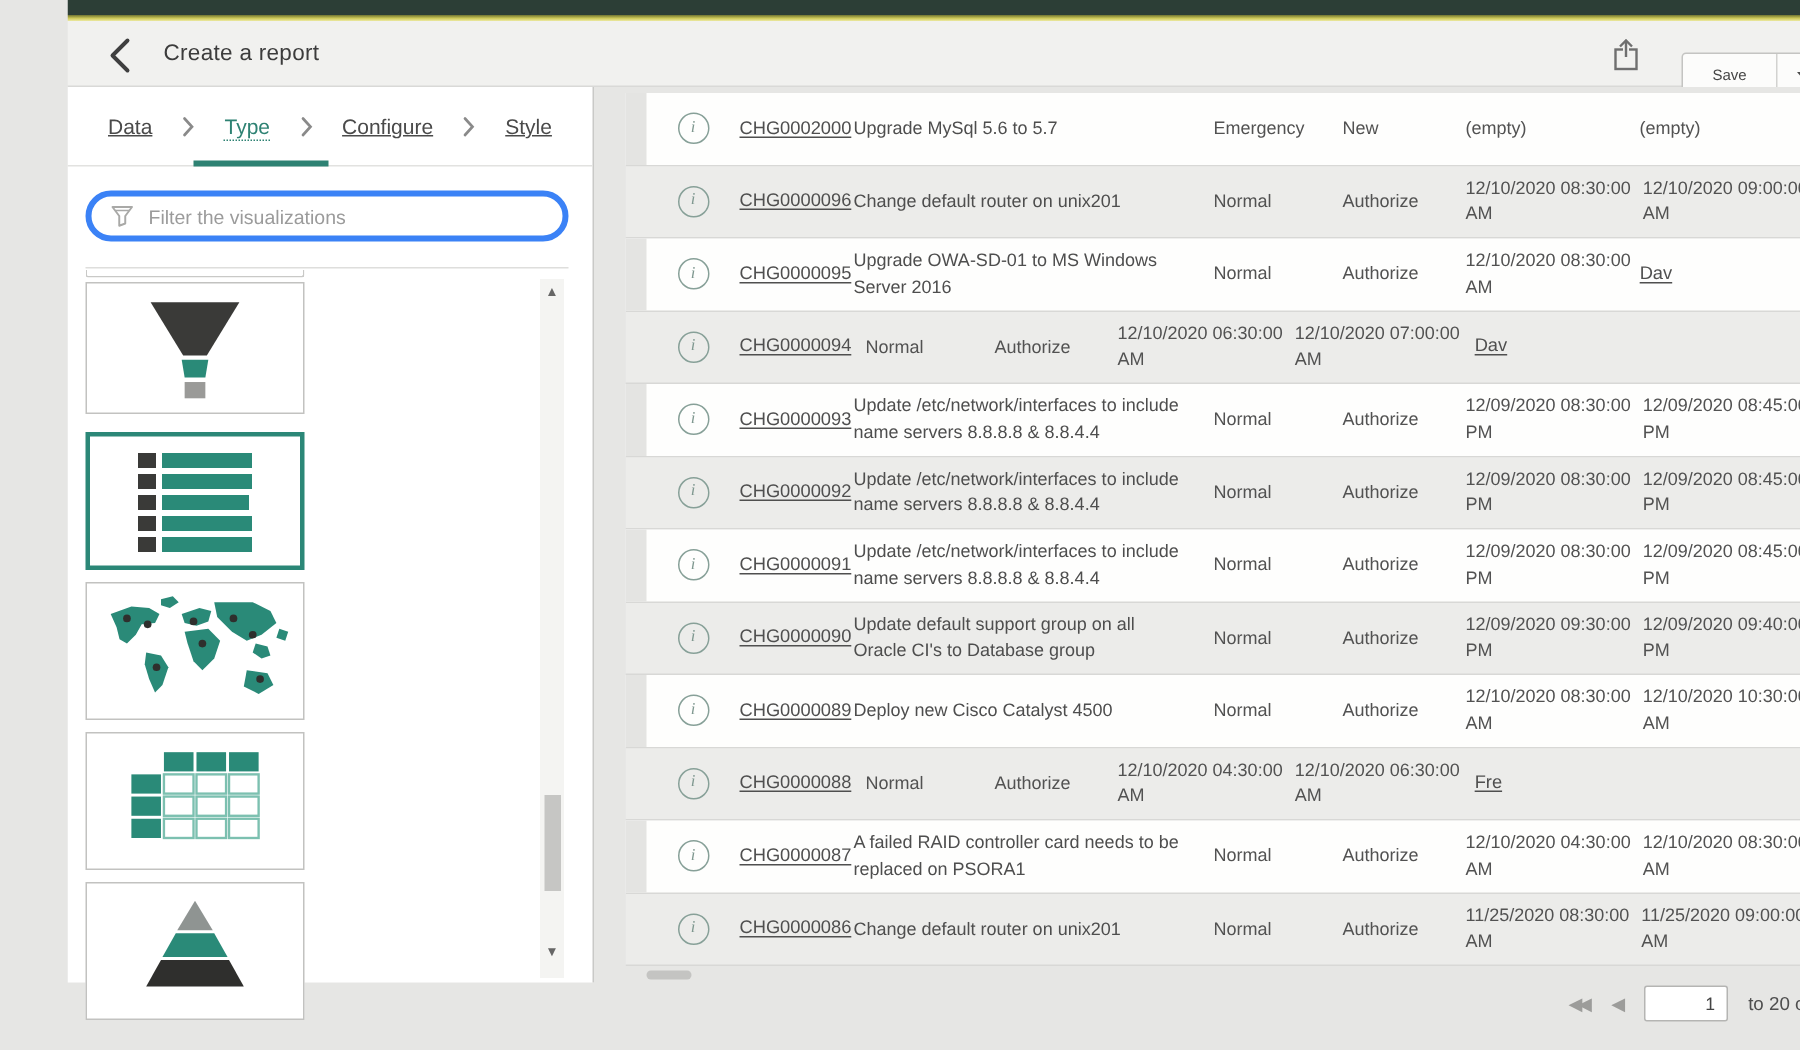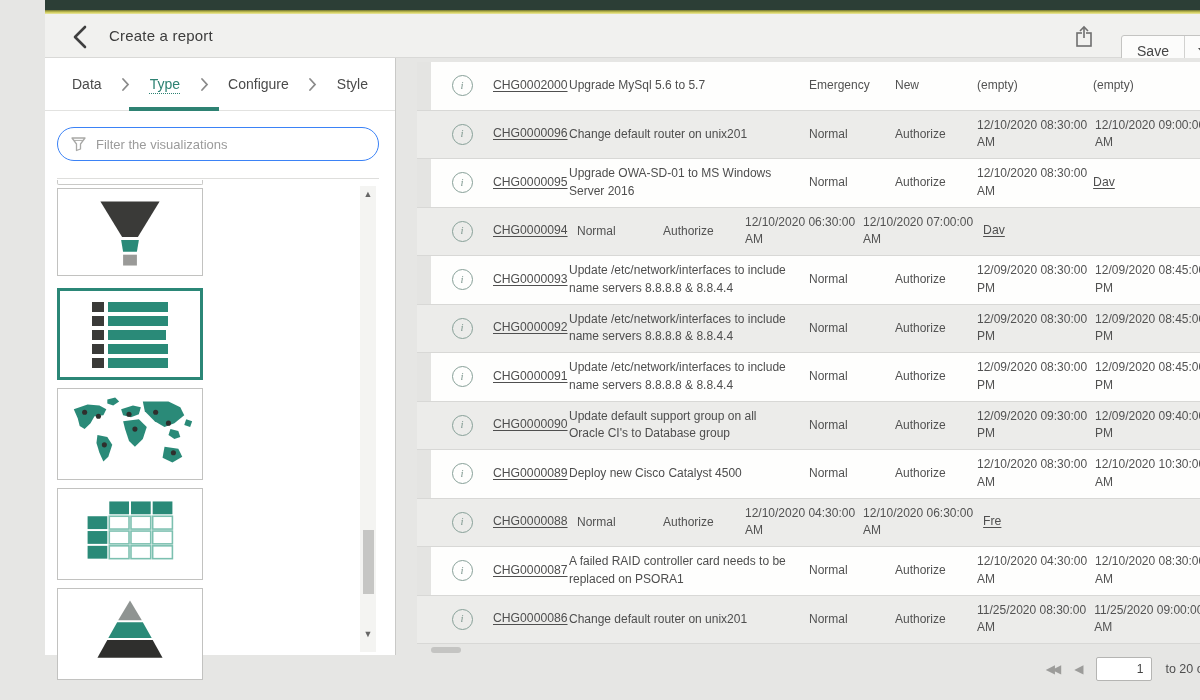--- a/index.html
+++ b/index.html
@@ -14,38 +14,38 @@
   .header { position:absolute; left:0; top:14px; width:1200px; height:44px; background:#f1f1ef;
     border-bottom:1px solid #d9d9d7; }
   .back-btn { position:absolute; left:24px; top:9px; width:24px; height:28px; cursor:pointer; }
   .page-title { position:absolute; left:64px; top:13px; font-size:15px; font-weight:400; color:#3c3c3c; letter-spacing:.2px; }
   .yellow-dot { position:absolute; left:318px; top:50px; width:14px; height:8px; border-radius:50%;
     background:#e9e342; opacity:.9; filter:blur(.6px); }
   .share-btn { position:absolute; left:1028px; top:10px; width:22px; height:26px; cursor:pointer; }
   .save-group { position:absolute; left:1076px; top:21px; height:31px; display:flex; border:1px solid #c4c4c2;
     border-radius:3px; background:#fcfcfb; overflow:hidden; }
   .save-btn { width:62px; height:100%; border:none; background:transparent; font-family:inherit;
-    font-size:14px; color:#454545; cursor:pointer; }
+    font-size:10px; color:#454545; cursor:pointer; }
   .save-caret-btn { width:37px; height:100%; border:none; border-left:1px solid #d2d2d0; background:transparent;
     cursor:pointer; display:flex; align-items:center; justify-content:center; }
   .caret-down { width:0; height:0; border-left:5px solid transparent; border-right:5px solid transparent;
     border-top:6px solid #4c4c4c; }
   .teal-sliver { position:absolute; right:0; top:21px; width:13px; height:32px; background:#2e8273;
     border-radius:3px 0 0 3px; }
 
   
   .panel { position:absolute; left:0; top:58px; width:351px; height:597px; background:#ffffff;
     border-right:1px solid #c9c9c7; z-index:4; }
   .breadcrumb { position:relative; height:53px; border-bottom:1px solid #e2e2e0; display:flex;
     align-items:center; padding:0 27px; justify-content:space-between; }
-  .crumb { font-size:14px; color:#4a4a4a; cursor:pointer; }
+  .crumb { font-size:14px; color:#4a4a4a; cursor:pointer;text-decoration:underline; }
   .crumb.active { color:#2e8273; text-decoration:underline dotted 1px; text-underline-offset:4px; }
   .crumb-chevron { width:9px; height:15px; }
   .active-bar { position:absolute; left:84px; top:49px; width:90px; height:4px; background:#2e8273; }
-  .filter-wrap { position:absolute; left:12px; top:69px; width:322px; height:34px; border:1px solid #3b82f6;
+  .filter-wrap { position:absolute; left:12px; top:69px; width:322px; height:34px; border:4px solid #3b82f6;
     border-radius:17px; display:flex; align-items:center; padding:0 12px; gap:9px; background:#fff; }
   .filter-input { border:none; outline:none; flex:1; font-family:inherit; font-size:13px; color:#555; background:transparent; }
   .filter-input::placeholder { color:#9b9b9b; }
   .list-divider { position:absolute; left:12px; top:120px; width:322px; height:0; border-top:1px solid #dededc; }
   .partial-thumb { position:absolute; left:12px; top:122px; width:146px; height:5px;
     border:1px solid #c9c9c7; border-top:none; border-radius:0 0 2px 2px; }
   .viz-thumb { position:absolute; left:12px; width:146px; height:92px; background:#fff;
     border:1px solid #c2c2c0; cursor:pointer; display:flex; align-items:center; justify-content:center; }
   .viz-thumb.selected { border:3px solid #2b8777; }
   .vt-1 { top:130px; height:88px; }

